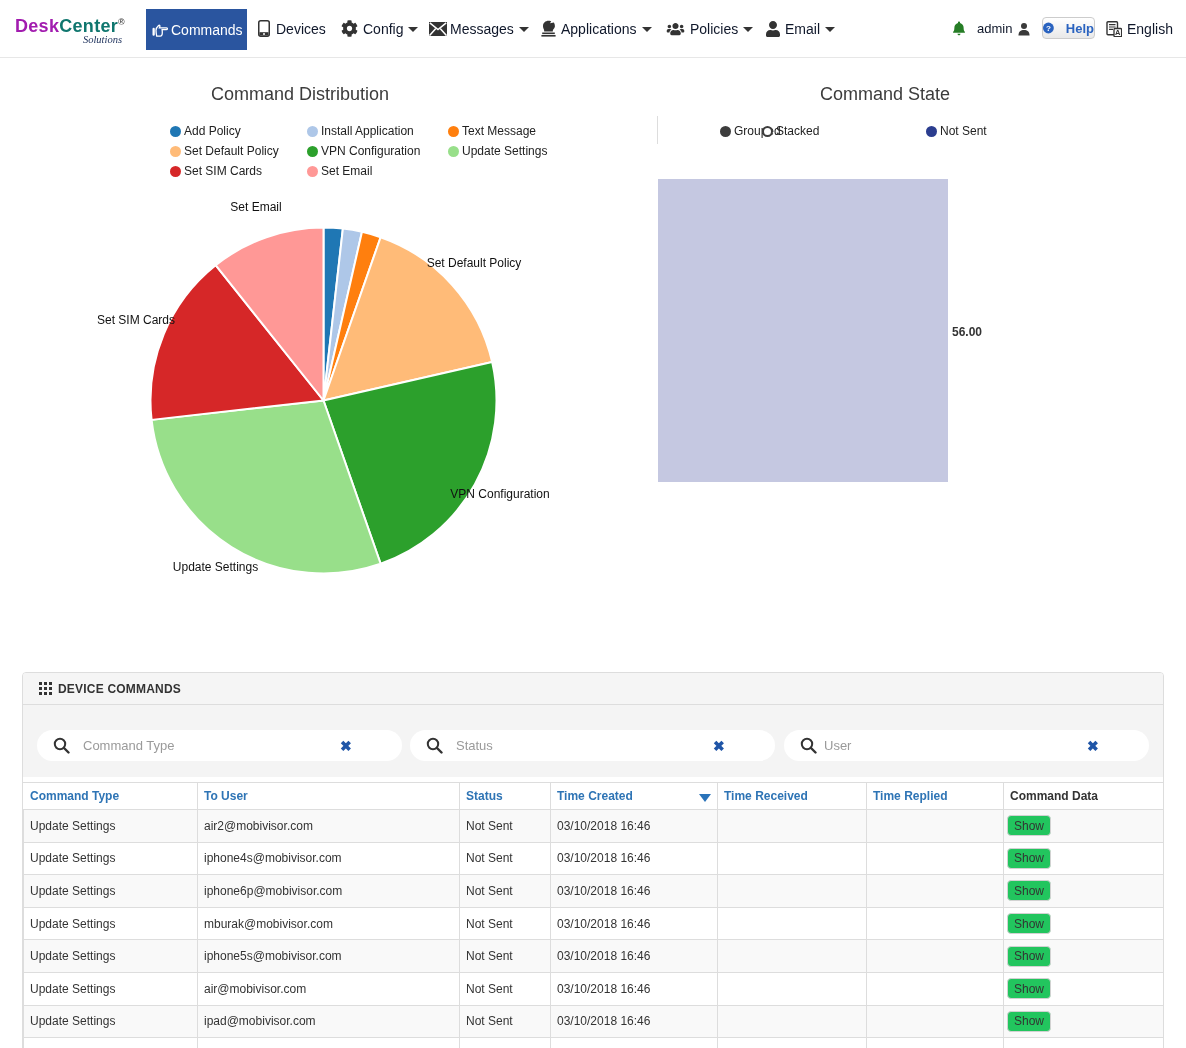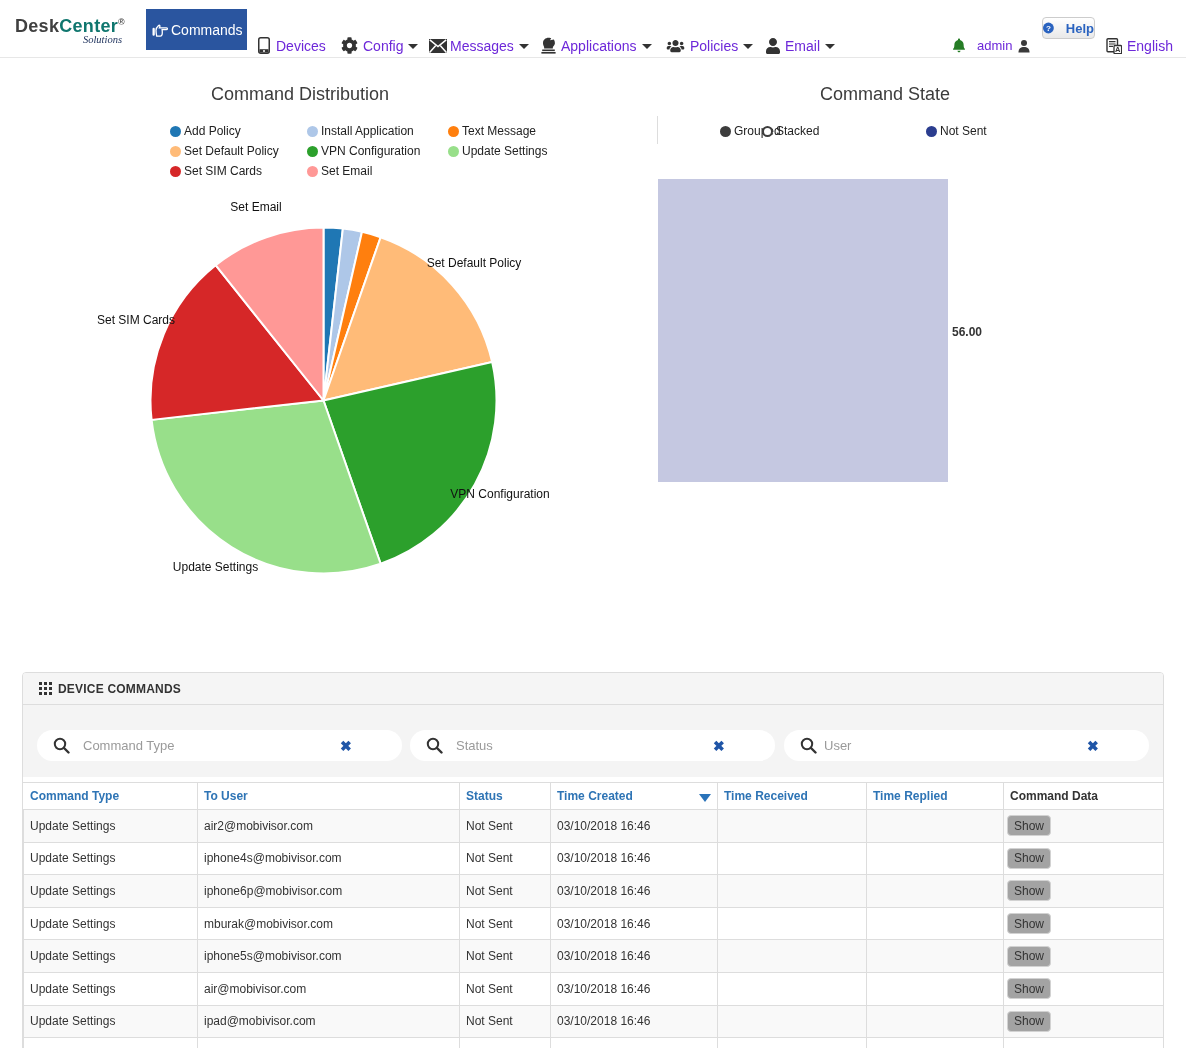--- a/index.html
+++ b/index.html
@@ -2,29 +2,29 @@
 <html><head>
 <meta charset="utf-8">
 <style>
 * { margin:0; padding:0; box-sizing:border-box; }
 html,body { width:1186px; height:1048px; overflow:hidden; background:#fff;
   font-family:"Liberation Sans", sans-serif; }
 .page { position:relative; width:1186px; height:1048px; }
 
 .nav { position:absolute; left:0; top:0; width:1186px; height:58px; background:#fff;
   border-bottom:1px solid #e7e7e7; }
-.navitem { position:absolute; top:17px; height:57px; display:flex; align-items:center;
-  font-size:14px; color:#6d28d9; white-space:nowrap; }
+.navitem { position:absolute; top:0; height:57px; display:flex; align-items:center;
+  font-size:14px; color:#0f172a; white-space:nowrap; }
 .caret { display:inline-block; width:0; height:0; border-left:5px solid transparent;
   border-right:5px solid transparent; border-top:5px solid #333; margin-left:5px; margin-top:2px; }
 .cmdbtn { position:absolute; left:146px; top:9px; width:101px; height:41px; background:#2a559f;
   color:#fff; display:flex; align-items:center; font-size:14px; padding-left:6px; }
 .logo { position:absolute; left:15px; top:13px; }
 .logo .l1 { font-size:18px; font-weight:bold; letter-spacing:0.3px; line-height:19px;}
-.logo .desk { color:#404040; }
+.logo .desk { color:#a21caf; }
 .logo .center { color:#0f766e; }
 .logo .reg { font-size:9px; color:#555; vertical-align:super; }
 .logo .sol { font-family:"Liberation Serif", serif; font-style:italic;
   color:#1b2f5a; text-align:right; margin-top:-2px; margin-right:3px; font-size:10.5px; }
 
 .ctitle { position:absolute; font-size:18px; color:#3c3c3c; }
 .leg { position:absolute; display:flex; align-items:center; font-size:12px; color:#222; }
 .dot { width:11px; height:11px; border-radius:50%; margin-right:3px; flex:none; }
 
 .panel { position:absolute; left:22px; top:672px; width:1142px; border:1px solid #ddd;
@@ -38,21 +38,21 @@
 .pill .ph { color:#9a9a9a; font-size:13px; }
 .pill .x { color:#1f55a7; font-weight:bold; font-size:14px; position:absolute; }
 table { border-collapse:collapse; width:1140px; table-layout:fixed; font-size:12px; color:#333;
   margin-top:5px; }
 th { text-align:left; color:#2e74b5; font-weight:bold; padding:5px 6px;
   border:1px solid #ddd; height:27px; }
 th:first-child { border-left:1px solid transparent; }
 th.black { color:#333; }
 td { padding:5px 6px; border:1px solid #ddd; height:32.6px; vertical-align:middle; }
 tr.odd td { background:#f9f9f9; }
-.showbtn { display:inline-block; background:#a3a3a3; border:1px solid #d2d2d2; border-radius:4px;
+.showbtn { display:inline-block; background:#22c55e; border:1px solid #d2d2d2; border-radius:4px;
   padding:2.5px 6px; font-size:12px; color:#333; margin-left:-3px; }
 svg.abs { position:absolute; }
 </style>
 </head>
 <body>
 <div class="page">
 
   <div class="nav">
     <div class="logo">
       <div class="l1"><span class="desk">Desk</span><span class="center">Center</span><span class="reg">®</span></div>

